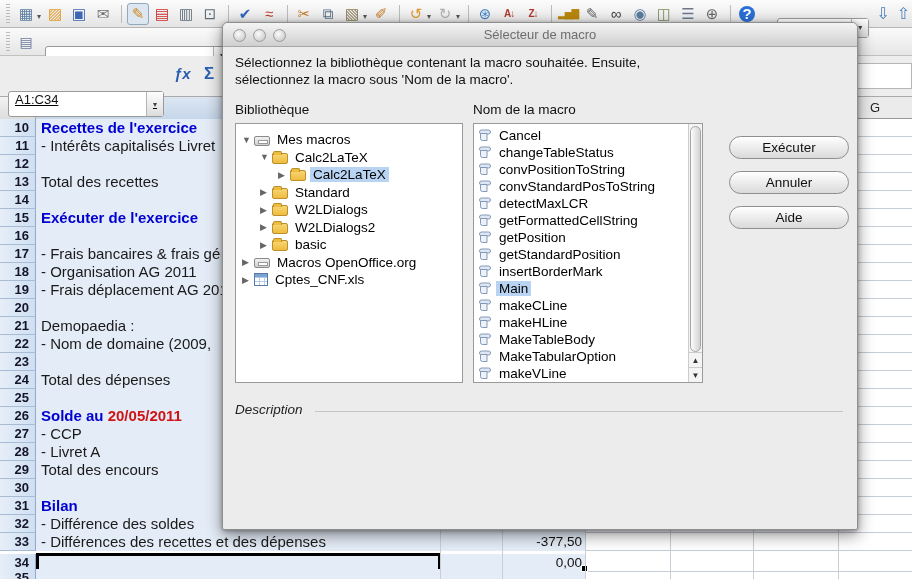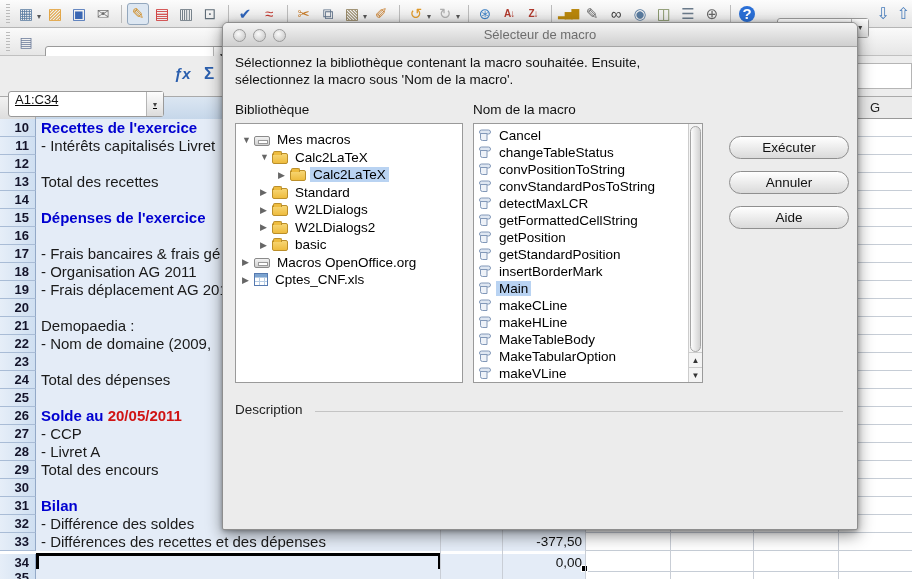--- a/index.html
+++ b/index.html
@@ -128,21 +128,21 @@
     background:#f4f4f4; border-left:1px solid #ccc; }
   #sb-thumb { position:absolute; left:1px; top:2px; width:11px; height:226px;
     border-radius:6px; background:linear-gradient(90deg,#fdfdfd,#d2d2d2);
     border:1px solid #a5a5a5; }
   .sb-btn { position:absolute; left:0; width:13px; height:15px; border-top:1px solid #ccc;
     font-size:8px; color:#333; text-align:center; line-height:15px; background:#f4f4f4; }
   #sb-up { bottom:15px; } #sb-down { bottom:0; }
   .macbtn { position:absolute; left:506px; width:120px; height:23px; border-radius:12px;
     background:linear-gradient(#ffffff,#dadada); border:1px solid #8f8f8f;
     font-size:13.5px; color:#111; text-align:center; line-height:21px; }
-  #desc-label { position:absolute; left:12px; top:379px; font-size:13.5px; color:#222; }
+  #desc-label { position:absolute; left:12px; top:379px; font-size:13.5px; color:#222;font-style:italic; }
   #desc-line { position:absolute; left:92px; right:14px; top:388px;
     border-top:1px solid #c4c4c4; }
 </style>
 </head>
 <body>
 
 <div id="screen" data-name="application-window">
 
   <div id="toolbar-main" data-name="main-toolbar">
     <span class="grip" data-name="toolbar-grip"></span>
@@ -302,21 +302,21 @@
           <div class="row-header" data-name="row-header-13">13</div>
           <div class="cell-label" data-name="cell-text"><span>Total des recettes</span></div>
         </div>
         <div class="grid-row" data-name="spreadsheet-row" style="top: 95px;">
           <div class="row-tint" data-name="selected-range-cells"></div>
           <div class="row-header" data-name="row-header-14">14</div>
         </div>
         <div class="grid-row" data-name="spreadsheet-row" style="top: 113px;">
           <div class="row-tint" data-name="selected-range-cells"></div>
           <div class="row-header" data-name="row-header-15">15</div>
-          <div class="cell-label" data-name="cell-text"><span class="h-blue">Dépenses de l'exercice</span></div>
+          <div class="cell-label" data-name="cell-text"><span class="h-blue">Exécuter de l'exercice</span></div>
         </div>
         <div class="grid-row" data-name="spreadsheet-row" style="top: 131px;">
           <div class="row-tint" data-name="selected-range-cells"></div>
           <div class="row-header" data-name="row-header-16">16</div>
         </div>
         <div class="grid-row" data-name="spreadsheet-row" style="top: 149px;">
           <div class="row-tint" data-name="selected-range-cells"></div>
           <div class="row-header" data-name="row-header-17">17</div>
           <div class="cell-label" data-name="cell-text"><span>- Frais bancaires &amp; frais gé</span></div>
         </div>

